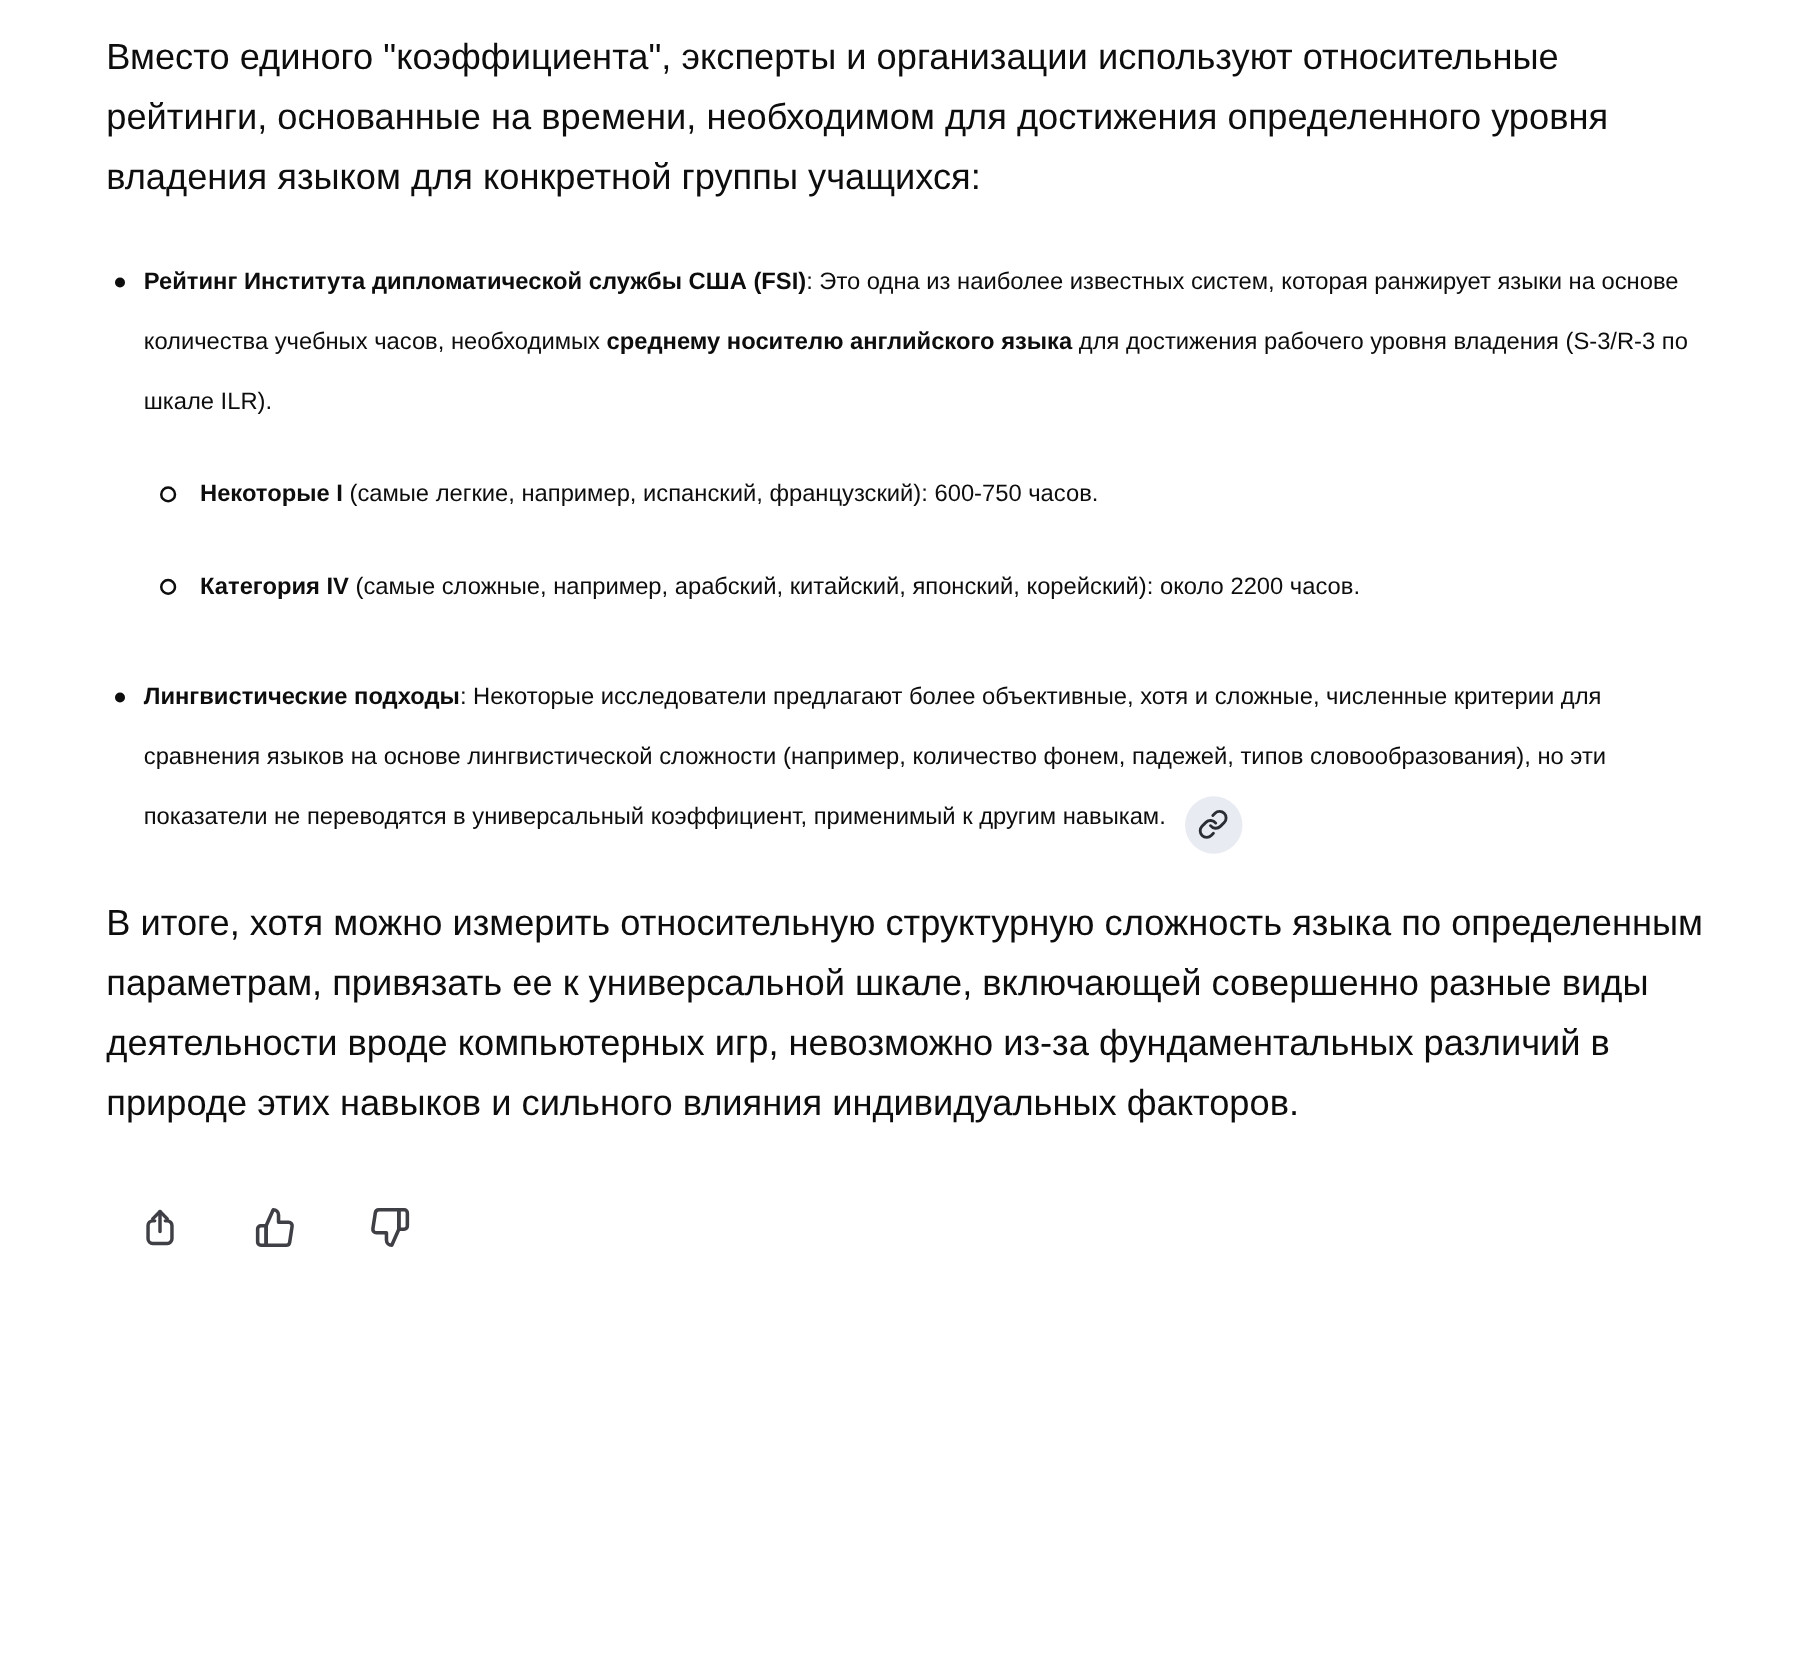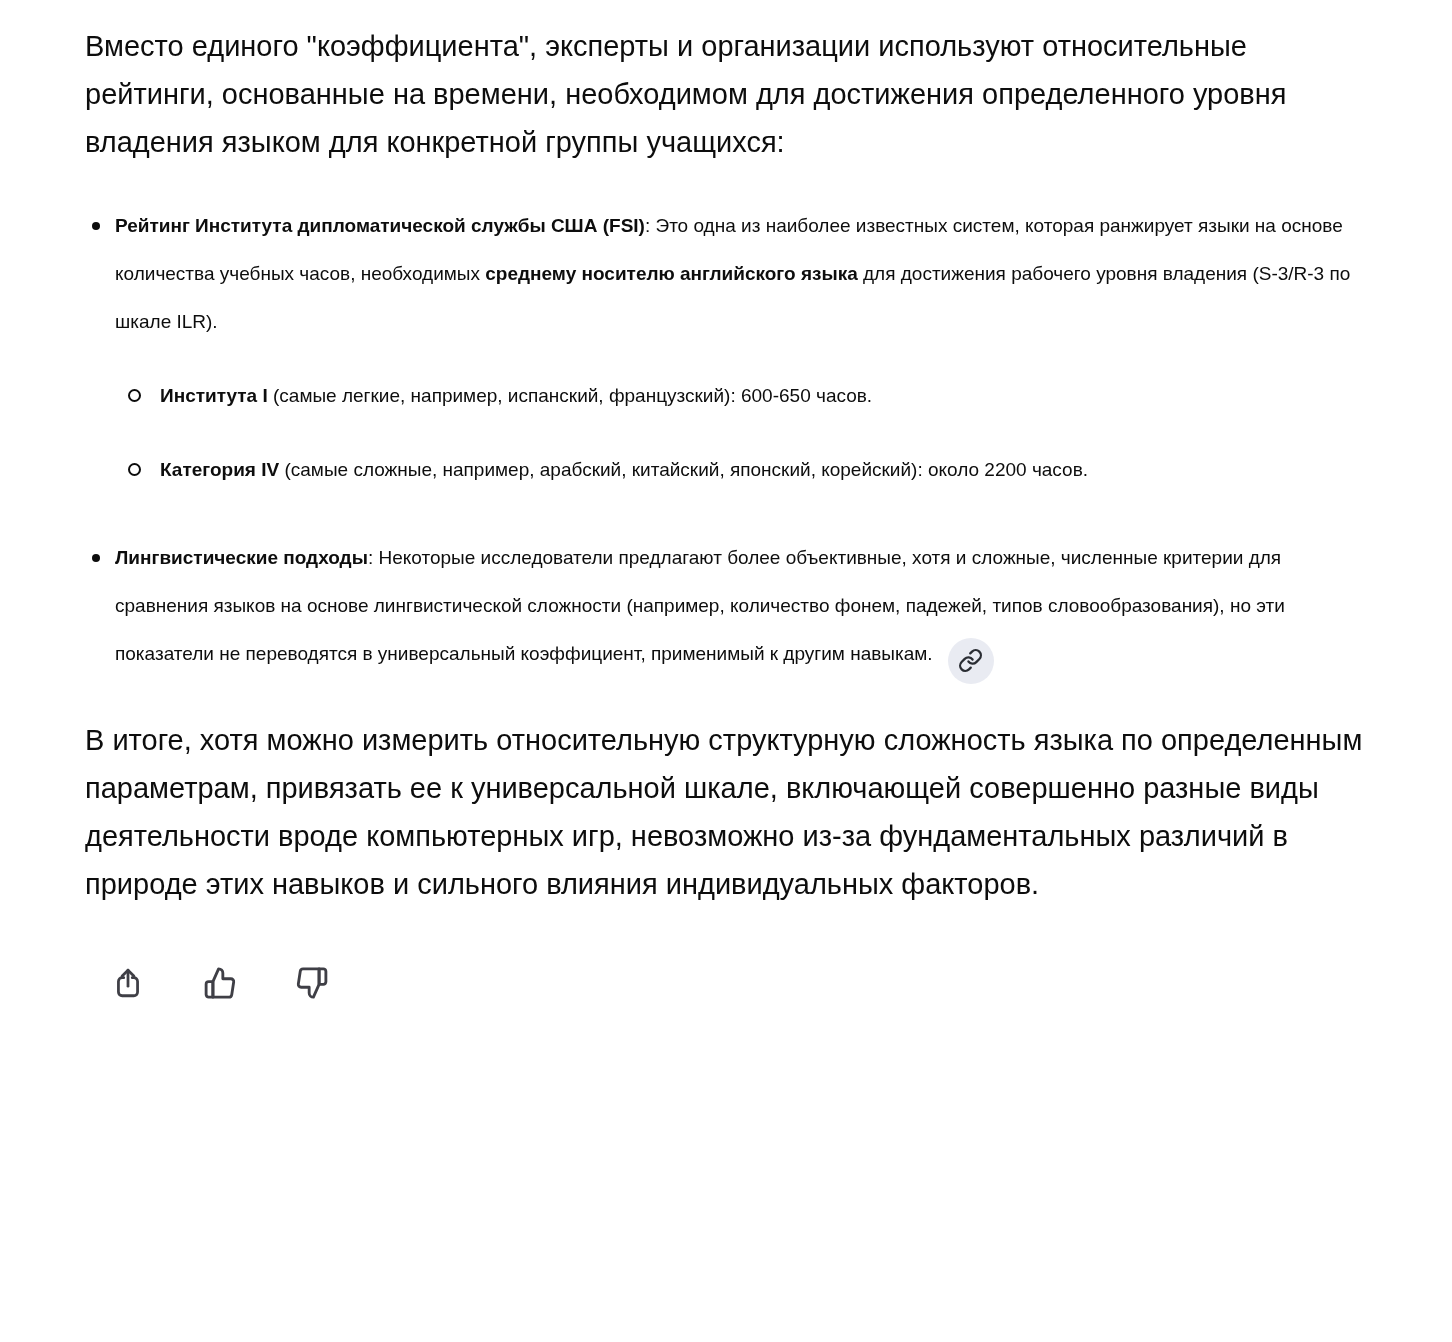--- a/index.html
+++ b/index.html
@@ -109,21 +109,21 @@
 <div class="content">
 
 
   <p class="body-text">Вместо единого "коэффициента", эксперты и организации используют относительные рейтинги, основанные на времени, необходимом для достижения определенного уровня владения языком для конкретной группы учащихся:</p>
 
   <ul class="main-list">
     <li>
       <span class="b">Рейтинг Института дипломатической службы США (FSI)</span><span>: Это одна из наиболее известных систем, которая ранжирует языки на основе количества учебных часов, необходимых </span><span class="b">среднему носителю английского языка</span><span> для достижения рабочего уровня владения (S-3/R-3 по шкале ILR).</span>
       <ul class="sub-list">
         <li>
-          <span class="b">Института I</span><span> (самые легкие, например, испанский, французский): 600-650 часов.</span>
+          <span class="b">Некоторые I</span><span> (самые легкие, например, испанский, французский): 600-750 часов.</span>
         </li>
         <li>
           <span class="b">Категория IV</span><span> (самые сложные, например, арабский, китайский, японский, корейский): около 2200 часов.</span>
         </li>
       </ul>
     </li>
     <li>
       <span class="b">Лингвистические подходы</span><span>: Некоторые исследователи предлагают более объективные, хотя и сложные, численные критерии для сравнения языков на основе лингвистической сложности (например, количество фонем, падежей, типов словообразования), но эти показатели не переводятся в универсальный коэффициент, применимый к другим навыкам.</span>
       <button class="cite-chip">
         <span>

